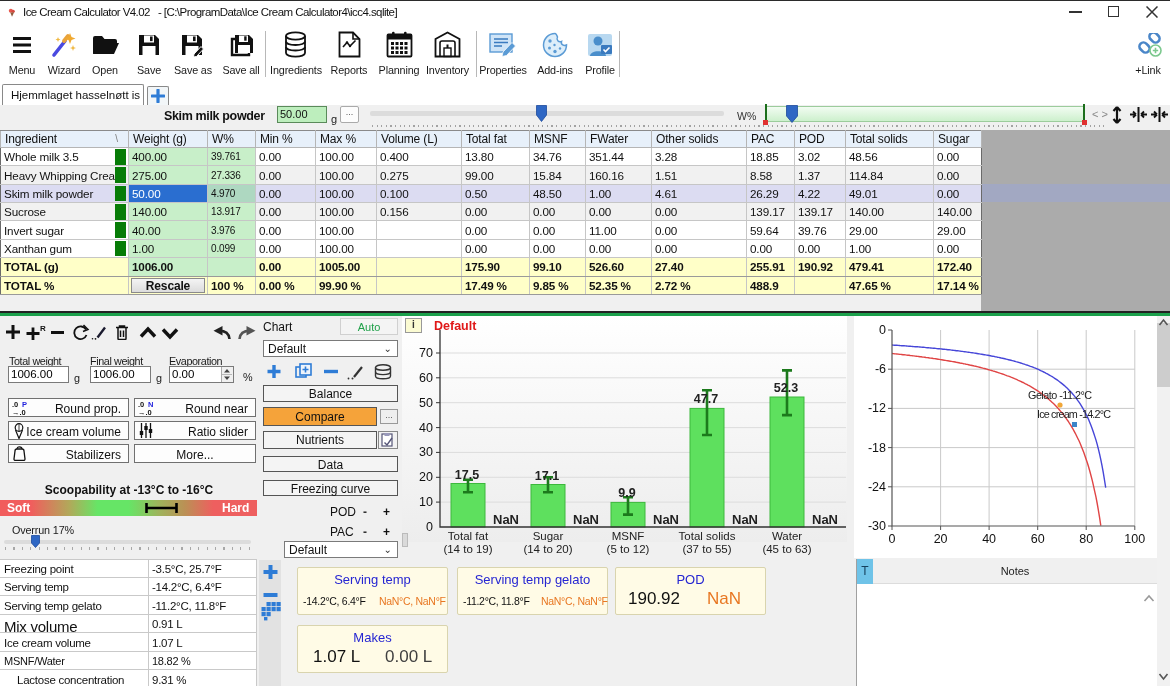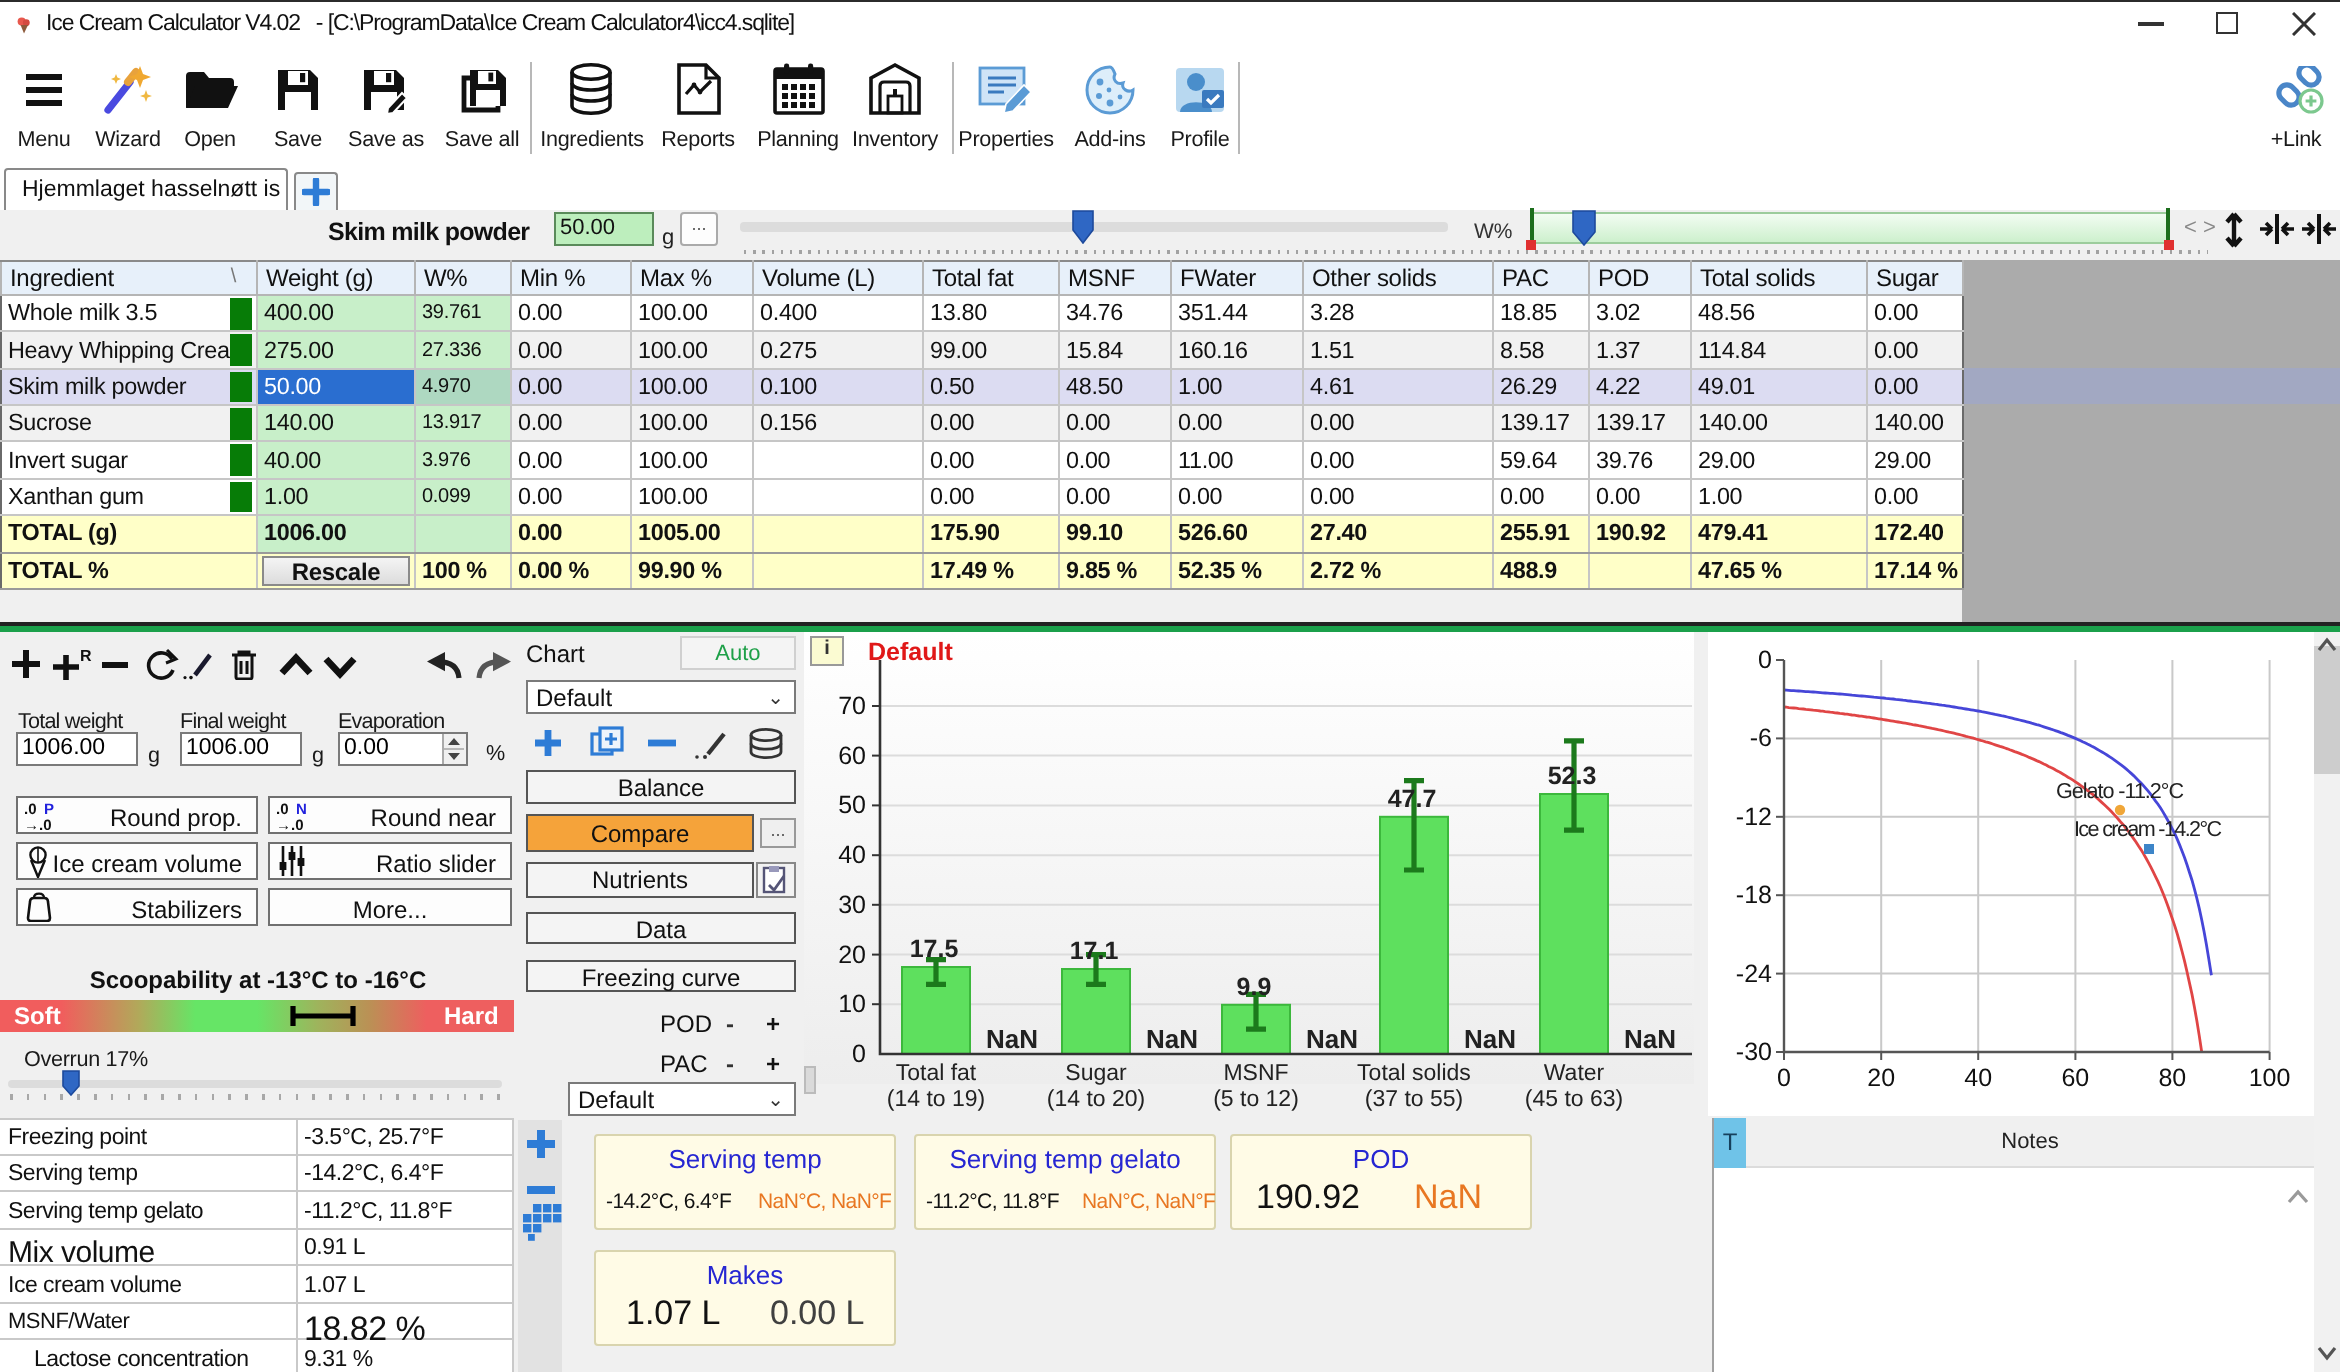--- a/index.html
+++ b/index.html
@@ -515,21 +515,21 @@
 <div class="abs" style="left:4px;top:599.5px;font-size:11.5px;letter-spacing:-0.25px;color:#111;">Serving temp gelato</div>
 <div class="abs" style="left:152px;top:599.5px;font-size:11.5px;letter-spacing:-0.25px;color:#111;">-11.2°C, 11.8°F</div>
 <div class="abs" style="left:0;top:614.5px;width:257px;height:18.5px;background:#fff;border-bottom:1px solid #c9c9c9;border-right:1px solid #c9c9c9;border-top:none"></div>
 <div class="abs" style="left:4px;top:618.0px;font-size:15px;letter-spacing:-0.25px;color:#111;">Mix volume</div>
 <div class="abs" style="left:152px;top:618.0px;font-size:11.5px;letter-spacing:-0.25px;color:#111;">0.91 L</div>
 <div class="abs" style="left:0;top:633.0px;width:257px;height:18.5px;background:#fff;border-bottom:1px solid #c9c9c9;border-right:1px solid #c9c9c9;border-top:none"></div>
 <div class="abs" style="left:4px;top:636.5px;font-size:11.5px;letter-spacing:-0.25px;color:#111;">Ice cream volume</div>
 <div class="abs" style="left:152px;top:636.5px;font-size:11.5px;letter-spacing:-0.25px;color:#111;">1.07 L</div>
 <div class="abs" style="left:0;top:651.5px;width:257px;height:18.5px;background:#fff;border-bottom:1px solid #c9c9c9;border-right:1px solid #c9c9c9;border-top:none"></div>
 <div class="abs" style="left:4px;top:655.0px;font-size:11px;letter-spacing:-0.25px;color:#111;">MSNF/Water</div>
-<div class="abs" style="left:152px;top:655.0px;font-size:17px;letter-spacing:-0.25px;color:#111;">18.82 %</div>
+<div class="abs" style="left:152px;top:655.0px;font-size:11px;letter-spacing:-0.25px;color:#111;">18.82 %</div>
 <div class="abs" style="left:0;top:670.0px;width:257px;height:18.5px;background:#fff;border-bottom:1px solid #c9c9c9;border-right:1px solid #c9c9c9;border-top:none"></div>
 <div class="abs" style="left:4px;top:673.5px;font-size:11.5px;letter-spacing:-0.25px;color:#111;padding-left:13px;">Lactose concentration</div>
 <div class="abs" style="left:152px;top:673.5px;font-size:11.5px;letter-spacing:-0.25px;color:#111;">9.31 %</div>
 <div class="abs" style="left:148px;top:559px;width:1px;height:129px;background:#c9c9c9;"></div>
 </div>
 </div>
 
 <div id="chartpanel">
   <div class="abs" style="left:259px;top:316px;width:143px;height:244px;background:#f0f0f0;"></div>
   <div class="abs" style="left:263px;top:320px;font-size:12px;color:#111;">Chart</div>

